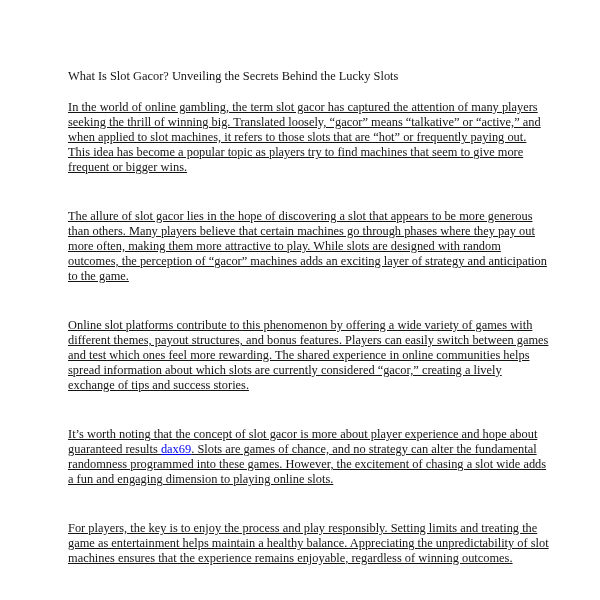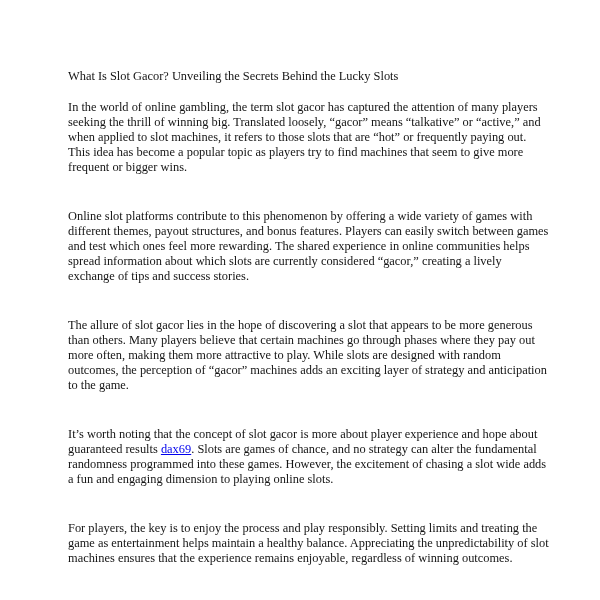--- a/index.html
+++ b/index.html
@@ -25,20 +25,21 @@
     font-weight: normal;
     line-height: 15px;
     margin: 0 0 16px 0;
     white-space: pre;
   }
   .para {
     font-size: 12.4px;
     line-height: 15px;
     margin: 0 0 34px 0;
     white-space: pre;
+    text-decoration: underline;
   }
   .para span {
     white-space: pre;
   }
   a.inline-link {
     color: #0000EE;
     text-decoration: underline;
     cursor: pointer;
   }
 </style>
@@ -47,31 +48,31 @@
 
 <div class="doc">
   <h1 class="title">What Is Slot Gacor? Unveiling the Secrets Behind the Lucky Slots</h1>
 
   <p class="para">In the world of online gambling, the term slot gacor has captured the attention of many players
 seeking the thrill of winning big. Translated loosely, “gacor” means “talkative” or “active,” and
 when applied to slot machines, it refers to those slots that are “hot” or frequently paying out.
 This idea has become a popular topic as players try to find machines that seem to give more
 frequent or bigger wins.</p>
 
+  <p class="para">The allure of slot gacor lies in the hope of discovering a slot that appears to be more generous
+than others. Many players believe that certain machines go through phases where they pay out
+more often, making them more attractive to play. While slots are designed with random
+outcomes, the perception of “gacor” machines adds an exciting layer of strategy and anticipation
+to the game.</p>
+
   <p class="para">Online slot platforms contribute to this phenomenon by offering a wide variety of games with
 different themes, payout structures, and bonus features. Players can easily switch between games
 and test which ones feel more rewarding. The shared experience in online communities helps
 spread information about which slots are currently considered “gacor,” creating a lively
 exchange of tips and success stories.</p>
-
-  <p class="para">The allure of slot gacor lies in the hope of discovering a slot that appears to be more generous
-than others. Many players believe that certain machines go through phases where they pay out
-more often, making them more attractive to play. While slots are designed with random
-outcomes, the perception of “gacor” machines adds an exciting layer of strategy and anticipation
-to the game.</p>
 
   <p class="para"><span>It’s worth noting that the concept of slot gacor is more about player experience and hope about
 guaranteed results </span><a class="inline-link" href="#">dax69</a><span>. Slots are games of chance, and no strategy can alter the fundamental
 randomness programmed into these games. However, the excitement of chasing a slot wide adds
 a fun and engaging dimension to playing online slots.</span></p>
 
   <p class="para">For players, the key is to enjoy the process and play responsibly. Setting limits and treating the
 game as entertainment helps maintain a healthy balance. Appreciating the unpredictability of slot
 machines ensures that the experience remains enjoyable, regardless of winning outcomes.</p>
 </div>

